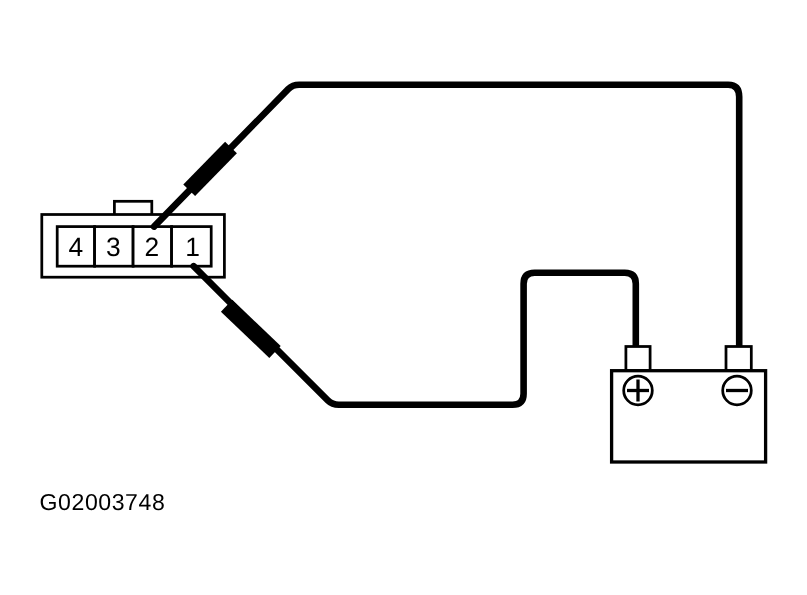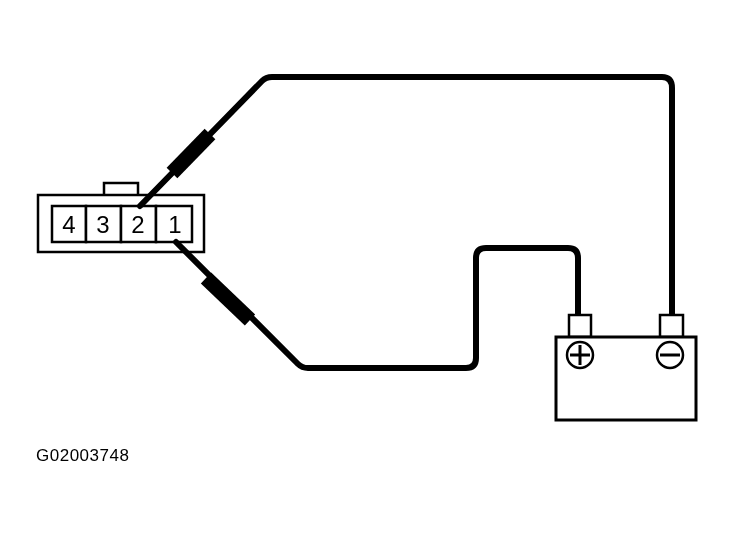--- a/index.html
+++ b/index.html
@@ -1,21 +1,21 @@
 <!DOCTYPE html>
 <html><head>
   <meta charset="utf-8">
   <style>
     html, body { margin: 0; padding: 0; background: #ffffff; }
     body { width: 734px; height: 541px; position: relative; overflow: hidden; }
     #diagram { position: absolute; left: 0; top: 0; width: 734px; height: 541px; }
     .pin-label { font-family: "Liberation Sans", sans-serif; font-size: 24px; fill: #000; }
     .fig-id {
       position: absolute; left: 36px; top: 446px;
-      font-family: "Liberation Sans", sans-serif; font-size: 17px; color: #000;
+      font-family: "Liberation Sans", sans-serif; font-size: 21px; color: #000;
       letter-spacing: 0.5px;
     }
   </style>
 </head>
 <body>
 
 <svg id="diagram" viewBox="0 0 734 541" xmlns="http://www.w3.org/2000/svg">
 
   <g>
     <rect x="104" y="183" width="34" height="13" fill="#fff" stroke="#000" stroke-width="2.5"></rect>

